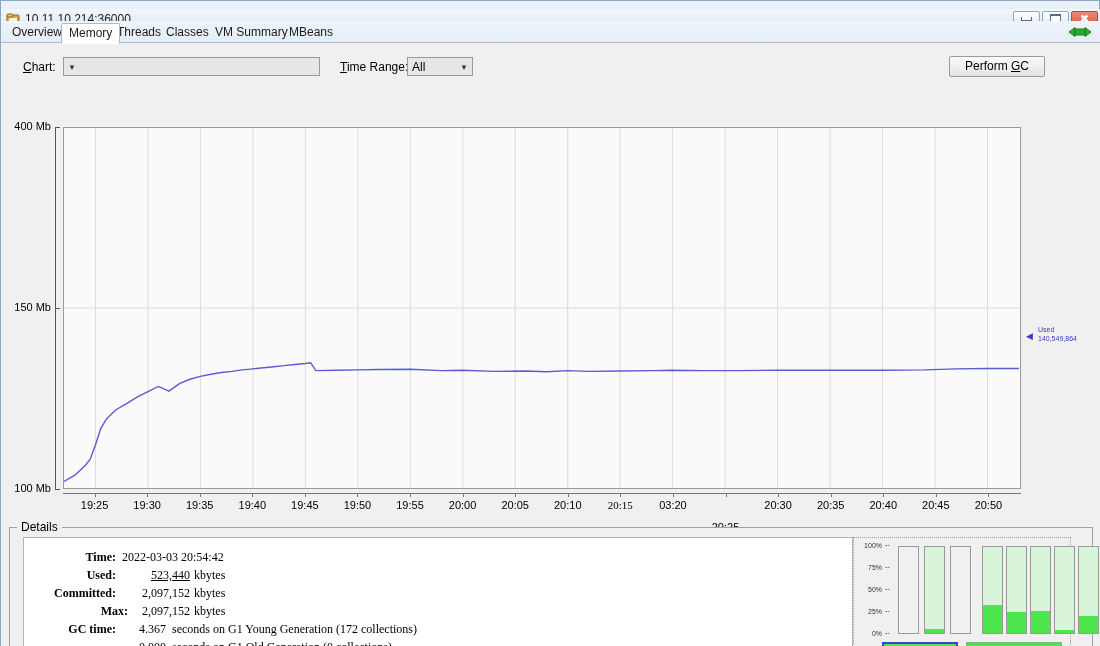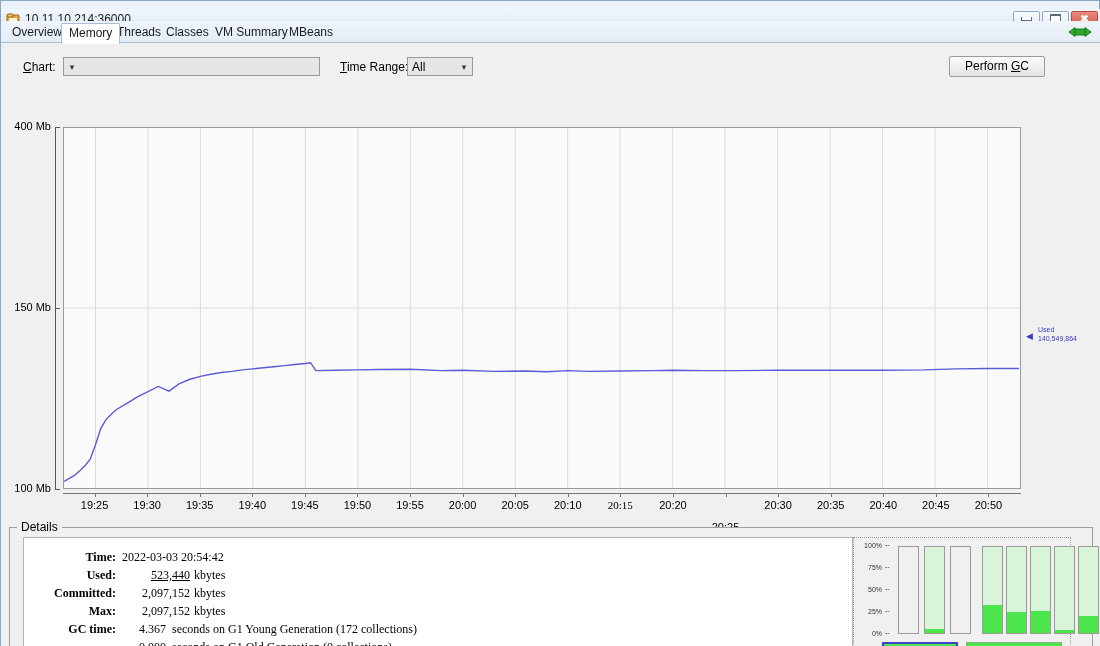--- a/index.html
+++ b/index.html
@@ -275,21 +275,21 @@
           <div class="xlabel" style="left: 146.127px; top: 426px;">19:30</div>
           <div class="xlabel" style="left: 198.707px; top: 426px;">19:35</div>
           <div class="xlabel" style="left: 251.286px; top: 426px;">19:40</div>
           <div class="xlabel" style="left: 303.866px; top: 426px;">19:45</div>
           <div class="xlabel" style="left: 356.446px; top: 426px;">19:50</div>
           <div class="xlabel" style="left: 409.025px; top: 426px;">19:55</div>
           <div class="xlabel" style="left: 461.605px; top: 426px;">20:00</div>
           <div class="xlabel" style="left: 514.184px; top: 426px;">20:05</div>
           <div class="xlabel" style="left: 566.764px; top: 426px;">20:10</div>
           <div class="xlabel" style="left: 619.344px; top: 426px; font-family: Liberation Serif, serif;">20:15</div>
-          <div class="xlabel" style="left: 671.923px; top: 426px;">20:20</div>
+          <div class="xlabel" style="left: 671.923px; top: 426px;">03:20</div>
           <div class="xlabel" style="left: 724.503px; top: 426px; margin-top: 22px;">20:25</div>
           <div class="xlabel" style="left: 777.082px; top: 426px;">20:30</div>
           <div class="xlabel" style="left: 829.662px; top: 426px;">20:35</div>
           <div class="xlabel" style="left: 882.241px; top: 426px;">20:40</div>
           <div class="xlabel" style="left: 934.821px; top: 426px;">20:45</div>
           <div class="xlabel" style="left: 987.401px; top: 426px;">20:50</div>
         </div>
 
       <span class="legend-marker" style="left:1025px;top:258px;">◀</span>
       <div class="legend" style="left:1037px;top:252px;">
@@ -306,21 +306,21 @@
       <div class="dv" style="left:98px;top:12px;">2022-03-03 20:54:42</div>
 
       <div class="dl" style="left:0;top:30px;width:92px;">Used:</div>
       <div class="dv num" style="left:98px;top:30px;width:68px;text-decoration:underline;">523,440</div>
       <div class="dv" style="left:170px;top:30px;">kbytes</div>
 
       <div class="dl" style="left:0;top:48px;width:92px;">Committed:</div>
       <div class="dv num" style="left:98px;top:48px;width:68px;">2,097,152</div>
       <div class="dv" style="left:170px;top:48px;">kbytes</div>
 
-      <div class="dl" style="left:0;top:66px;width:92px;">Max:</div>
+      <div class="dl" style="left:12px;top:66px;width:92px;">Max:</div>
       <div class="dv num" style="left:98px;top:66px;width:68px;">2,097,152</div>
       <div class="dv" style="left:170px;top:66px;">kbytes</div>
 
       <div class="dl" style="left:0;top:84px;width:92px;">GC time:</div>
       <div class="dv num" style="left:98px;top:84px;width:44px;">4.367</div>
       <div class="dv" style="left:148px;top:84px;">seconds on G1 Young Generation (172 collections)</div>
 
       <div class="dv num" style="left:98px;top:102px;width:44px;">0.000</div>
       <div class="dv" style="left:148px;top:102px;">seconds on G1 Old Generation (0 collections)</div>
     </div>

